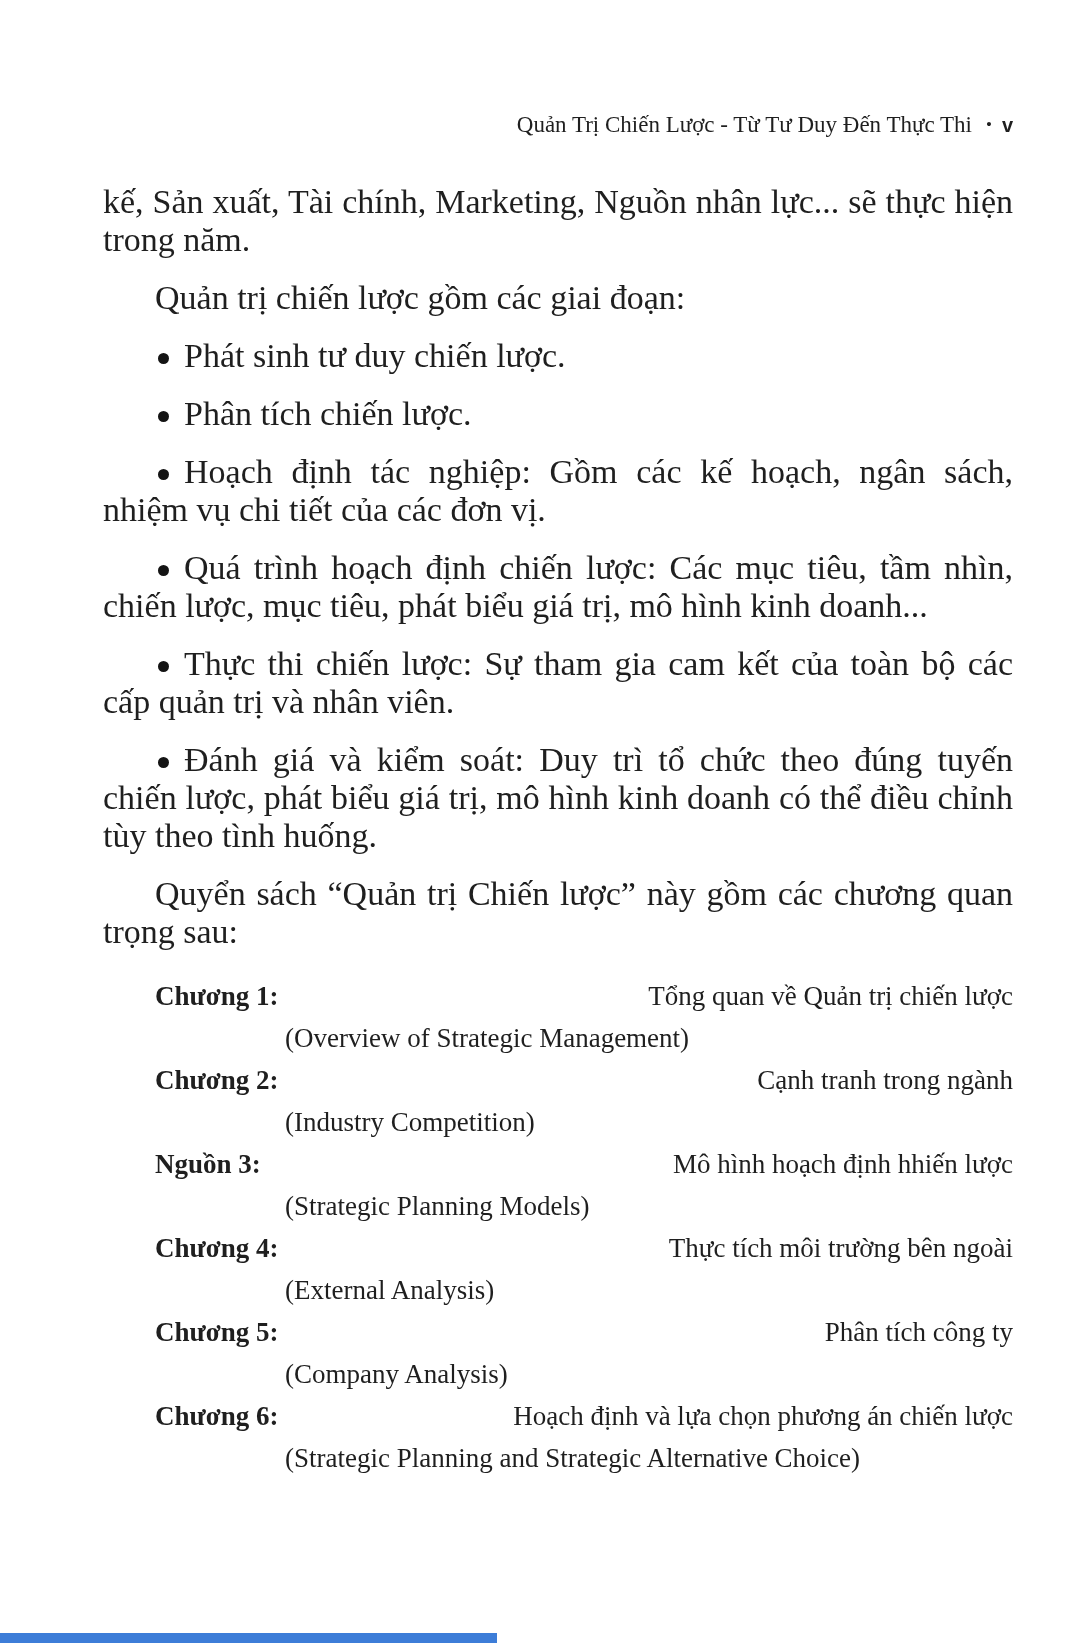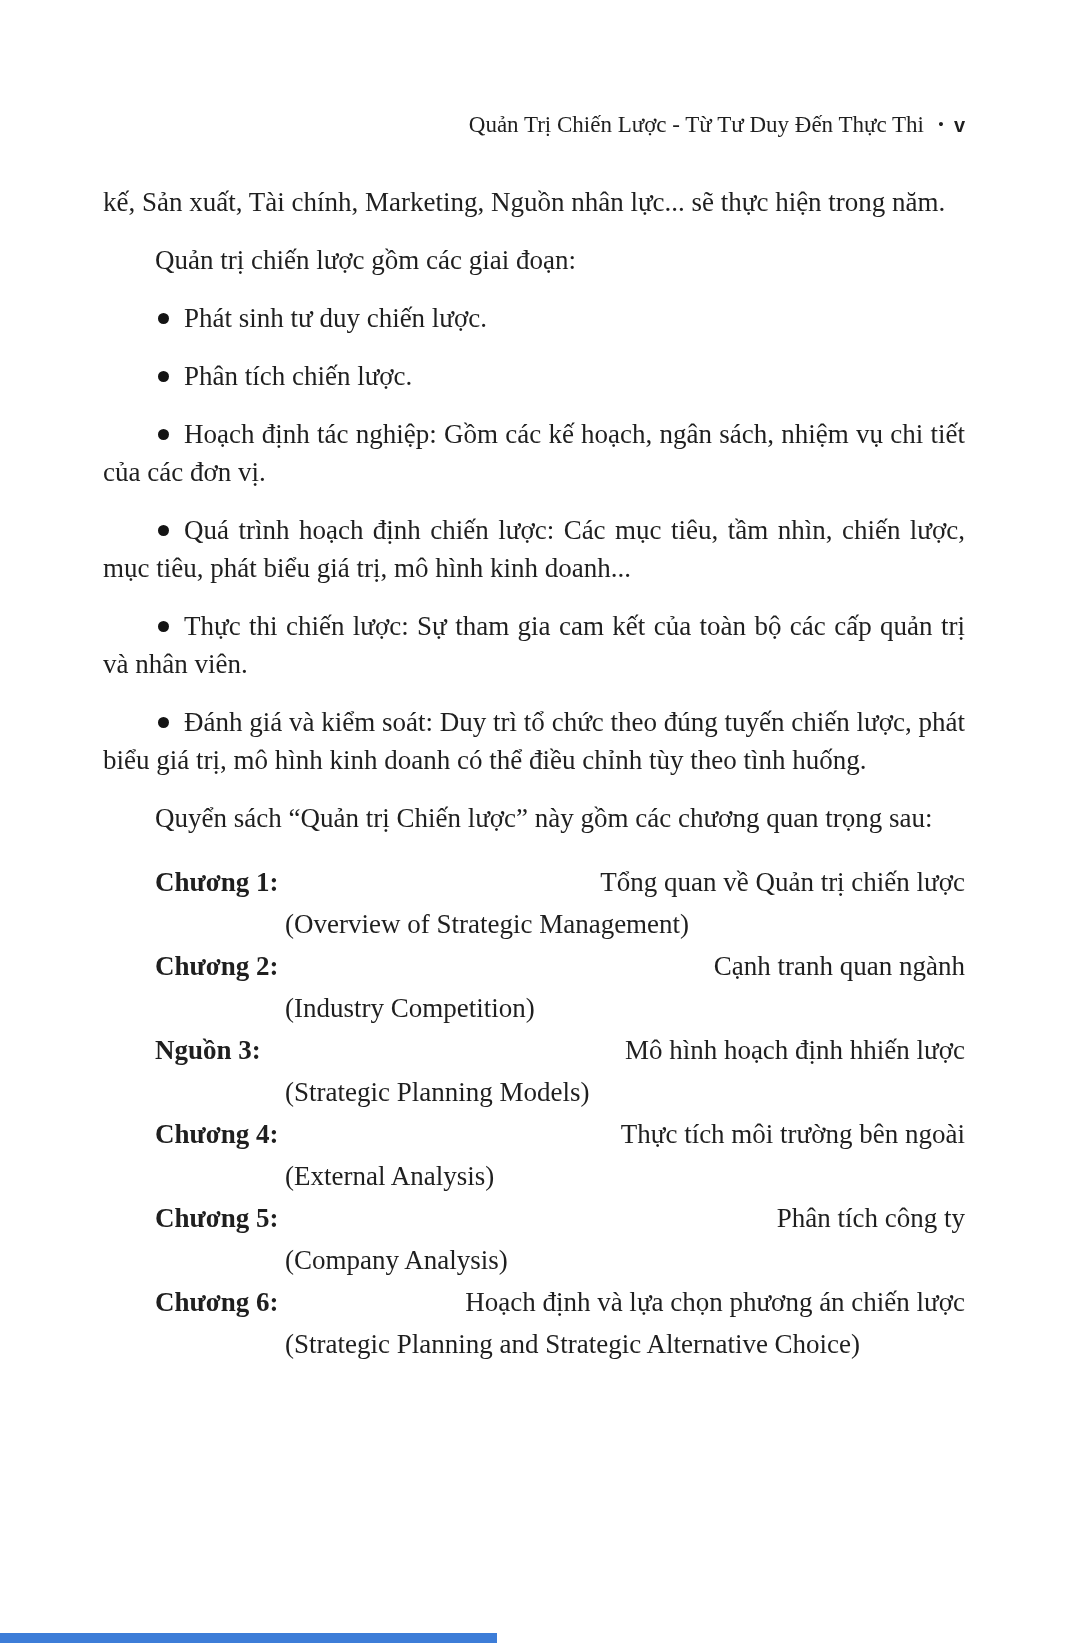--- a/index.html
+++ b/index.html
@@ -6,21 +6,21 @@
   body {
     width: 1085px;
     height: 1643px;
     background: #ffffff;
     color: #1f1f1f;
     font-family: "Liberation Serif", "DejaVu Serif", serif;
     position: relative;
     overflow: hidden;
   }
   .page {
-    padding: 112px 120px 0 103px;
+    padding: 112px 72px 0 103px;
   }
   
   .running-header {
     text-align: right;
     font-size: 23px;
     line-height: 26px;
     white-space: nowrap;
     margin-bottom: 45px;
   }
   .running-header .sep {
@@ -30,21 +30,21 @@
     vertical-align: 2px;
   }
   .running-header .pagenum {
     font-family: "Liberation Sans", "DejaVu Sans", sans-serif;
     font-weight: bold;
     font-size: 20px;
   }
   
   .bodytext p {
     margin: 0 0 20px 0;
-    font-size: 27px;
+    font-size: 34px;
     line-height: 38px;
     text-align: justify;
   }
   p.indent { text-indent: 52px; }
   p.bullet-para { text-indent: 55px; }
   .dot {
     display: inline-block;
     width: 11px;
     height: 11px;
     border-radius: 50%;
@@ -115,21 +115,21 @@
         <span class="chapter-label">Chương 1:</span>
         <span class="chapter-titles">
           <div class="title-vi">Tổng quan về Quản trị chiến lược</div>
           <div class="title-en">(Overview of Strategic Management)</div>
         </span>
       </div>
 
       <div class="chapter-row">
         <span class="chapter-label">Chương 2:</span>
         <span class="chapter-titles">
-          <div class="title-vi">Cạnh tranh quan ngành</div>
+          <div class="title-vi">Cạnh tranh trong ngành</div>
           <div class="title-en">(Industry Competition)</div>
         </span>
       </div>
 
       <div class="chapter-row">
         <span class="chapter-label">Nguồn 3:</span>
         <span class="chapter-titles">
           <div class="title-vi">Mô hình hoạch định hhiến lược</div>
           <div class="title-en">(Strategic Planning Models)</div>
         </span>

